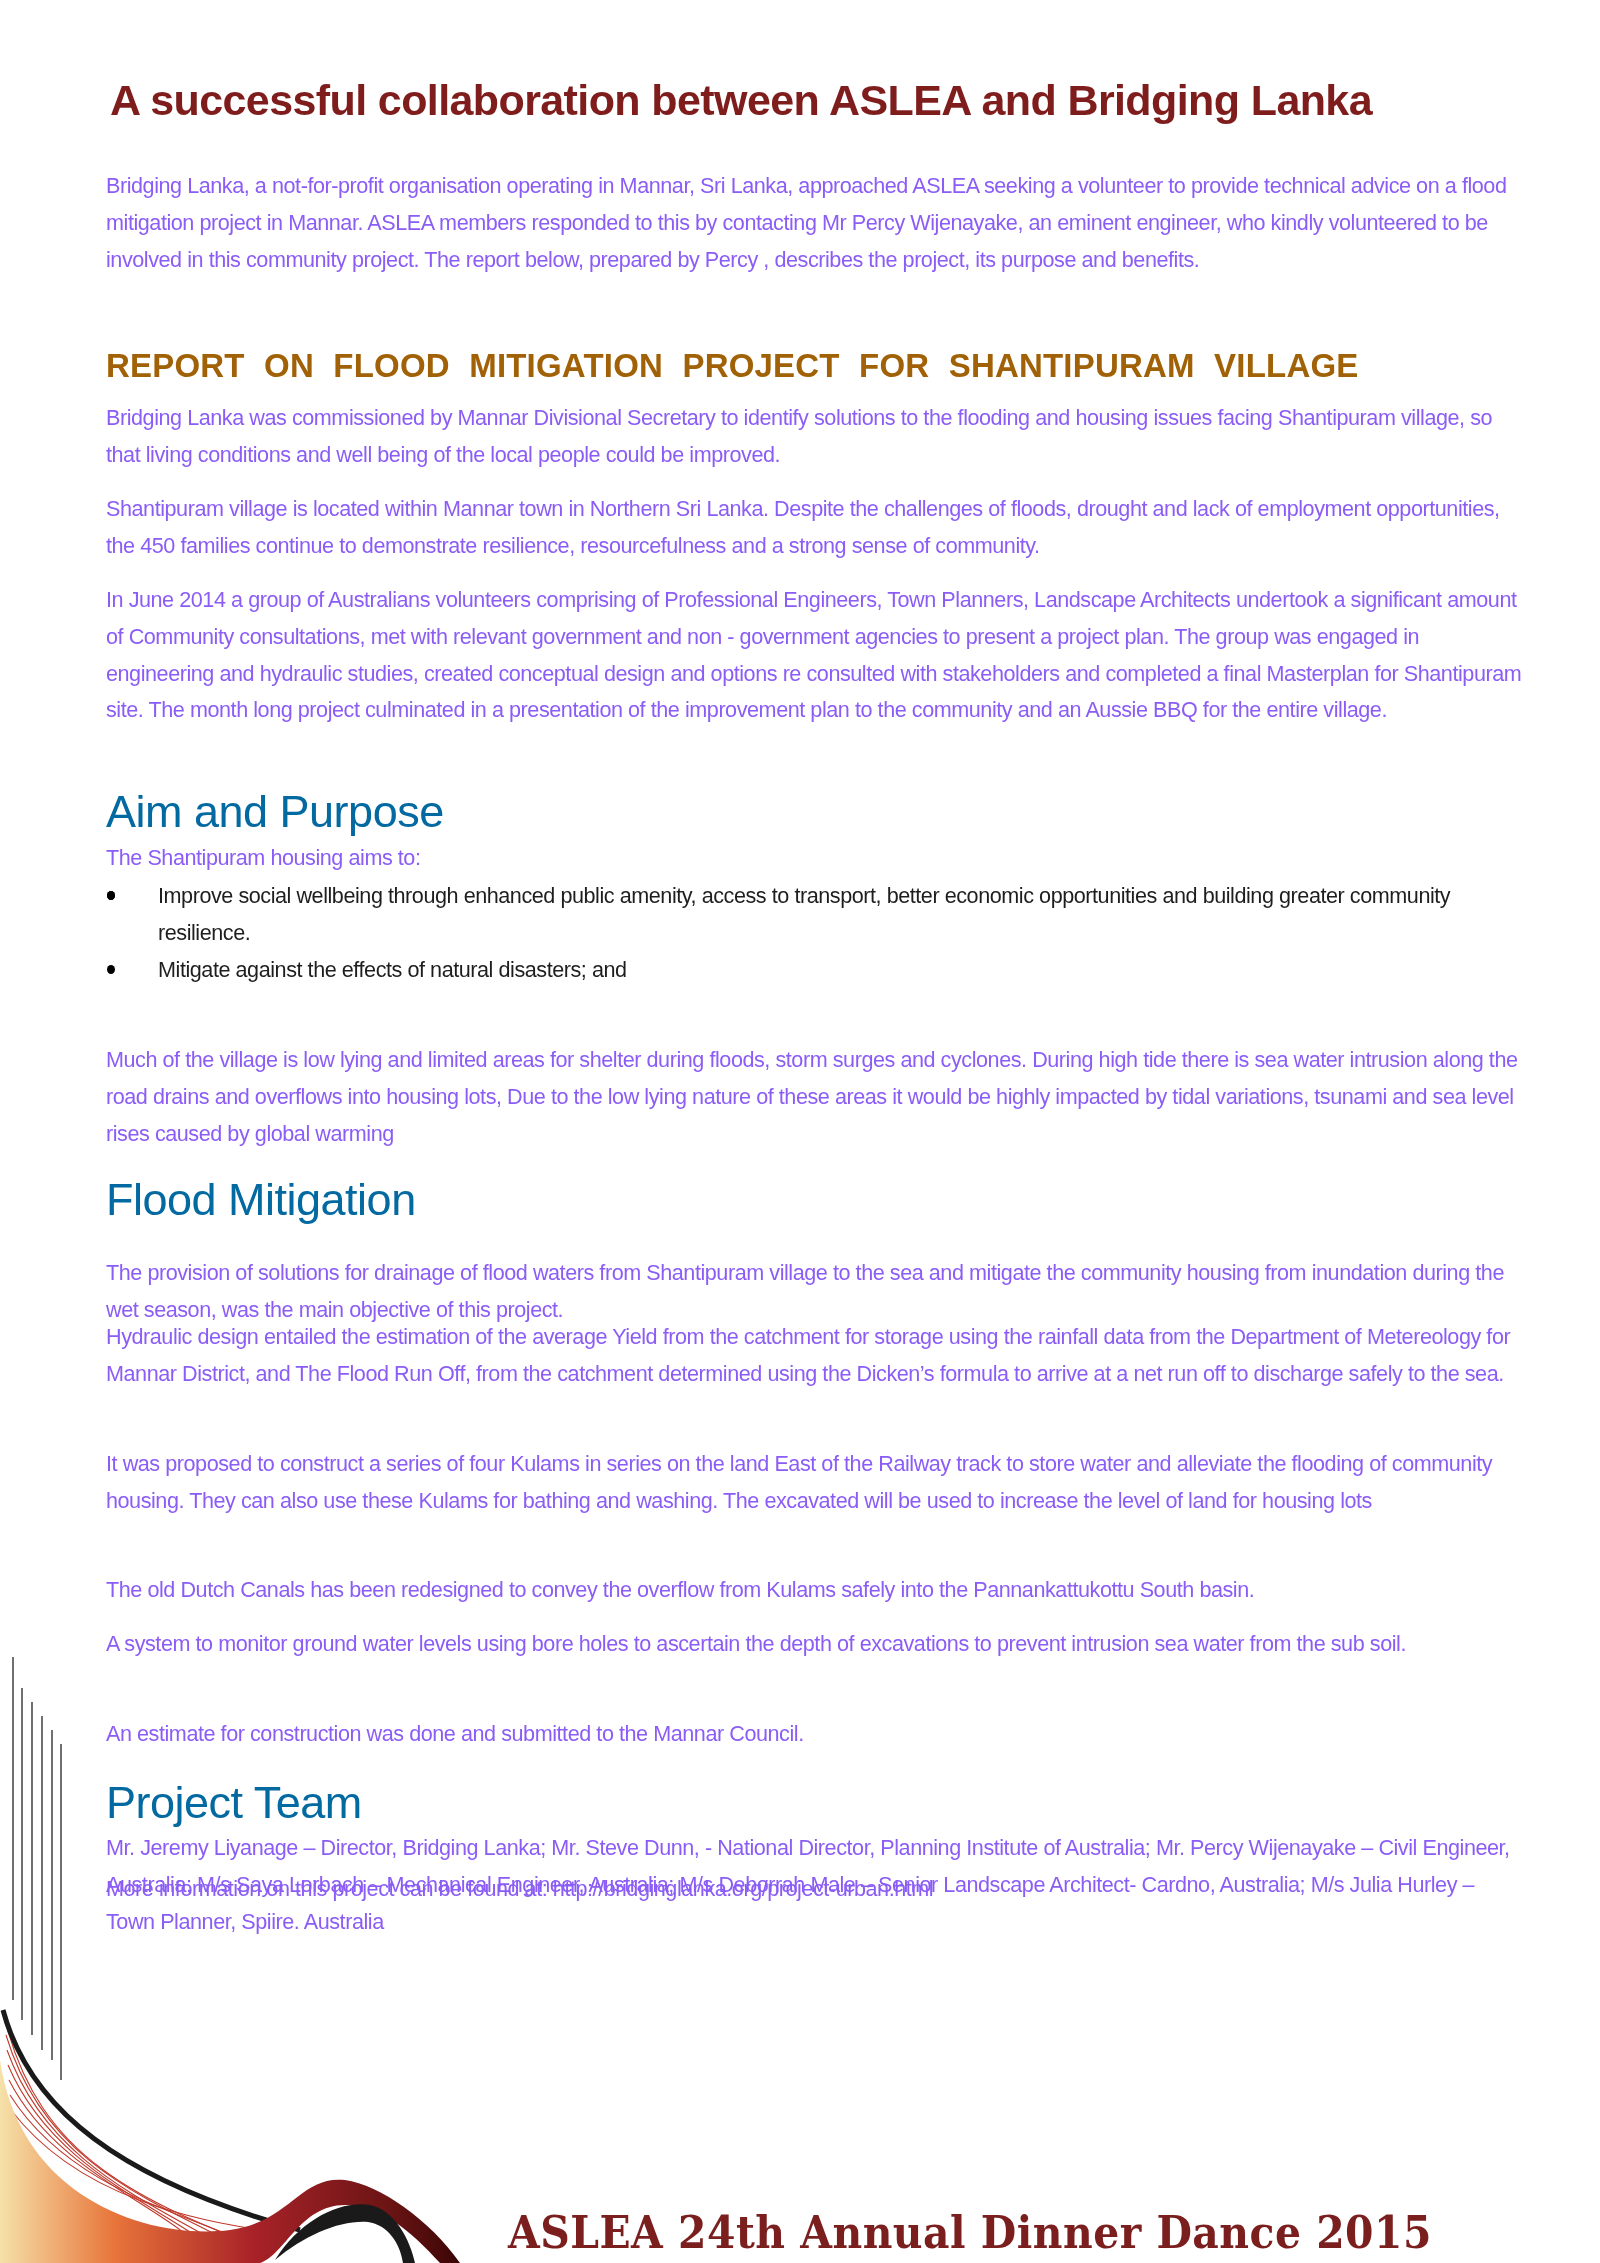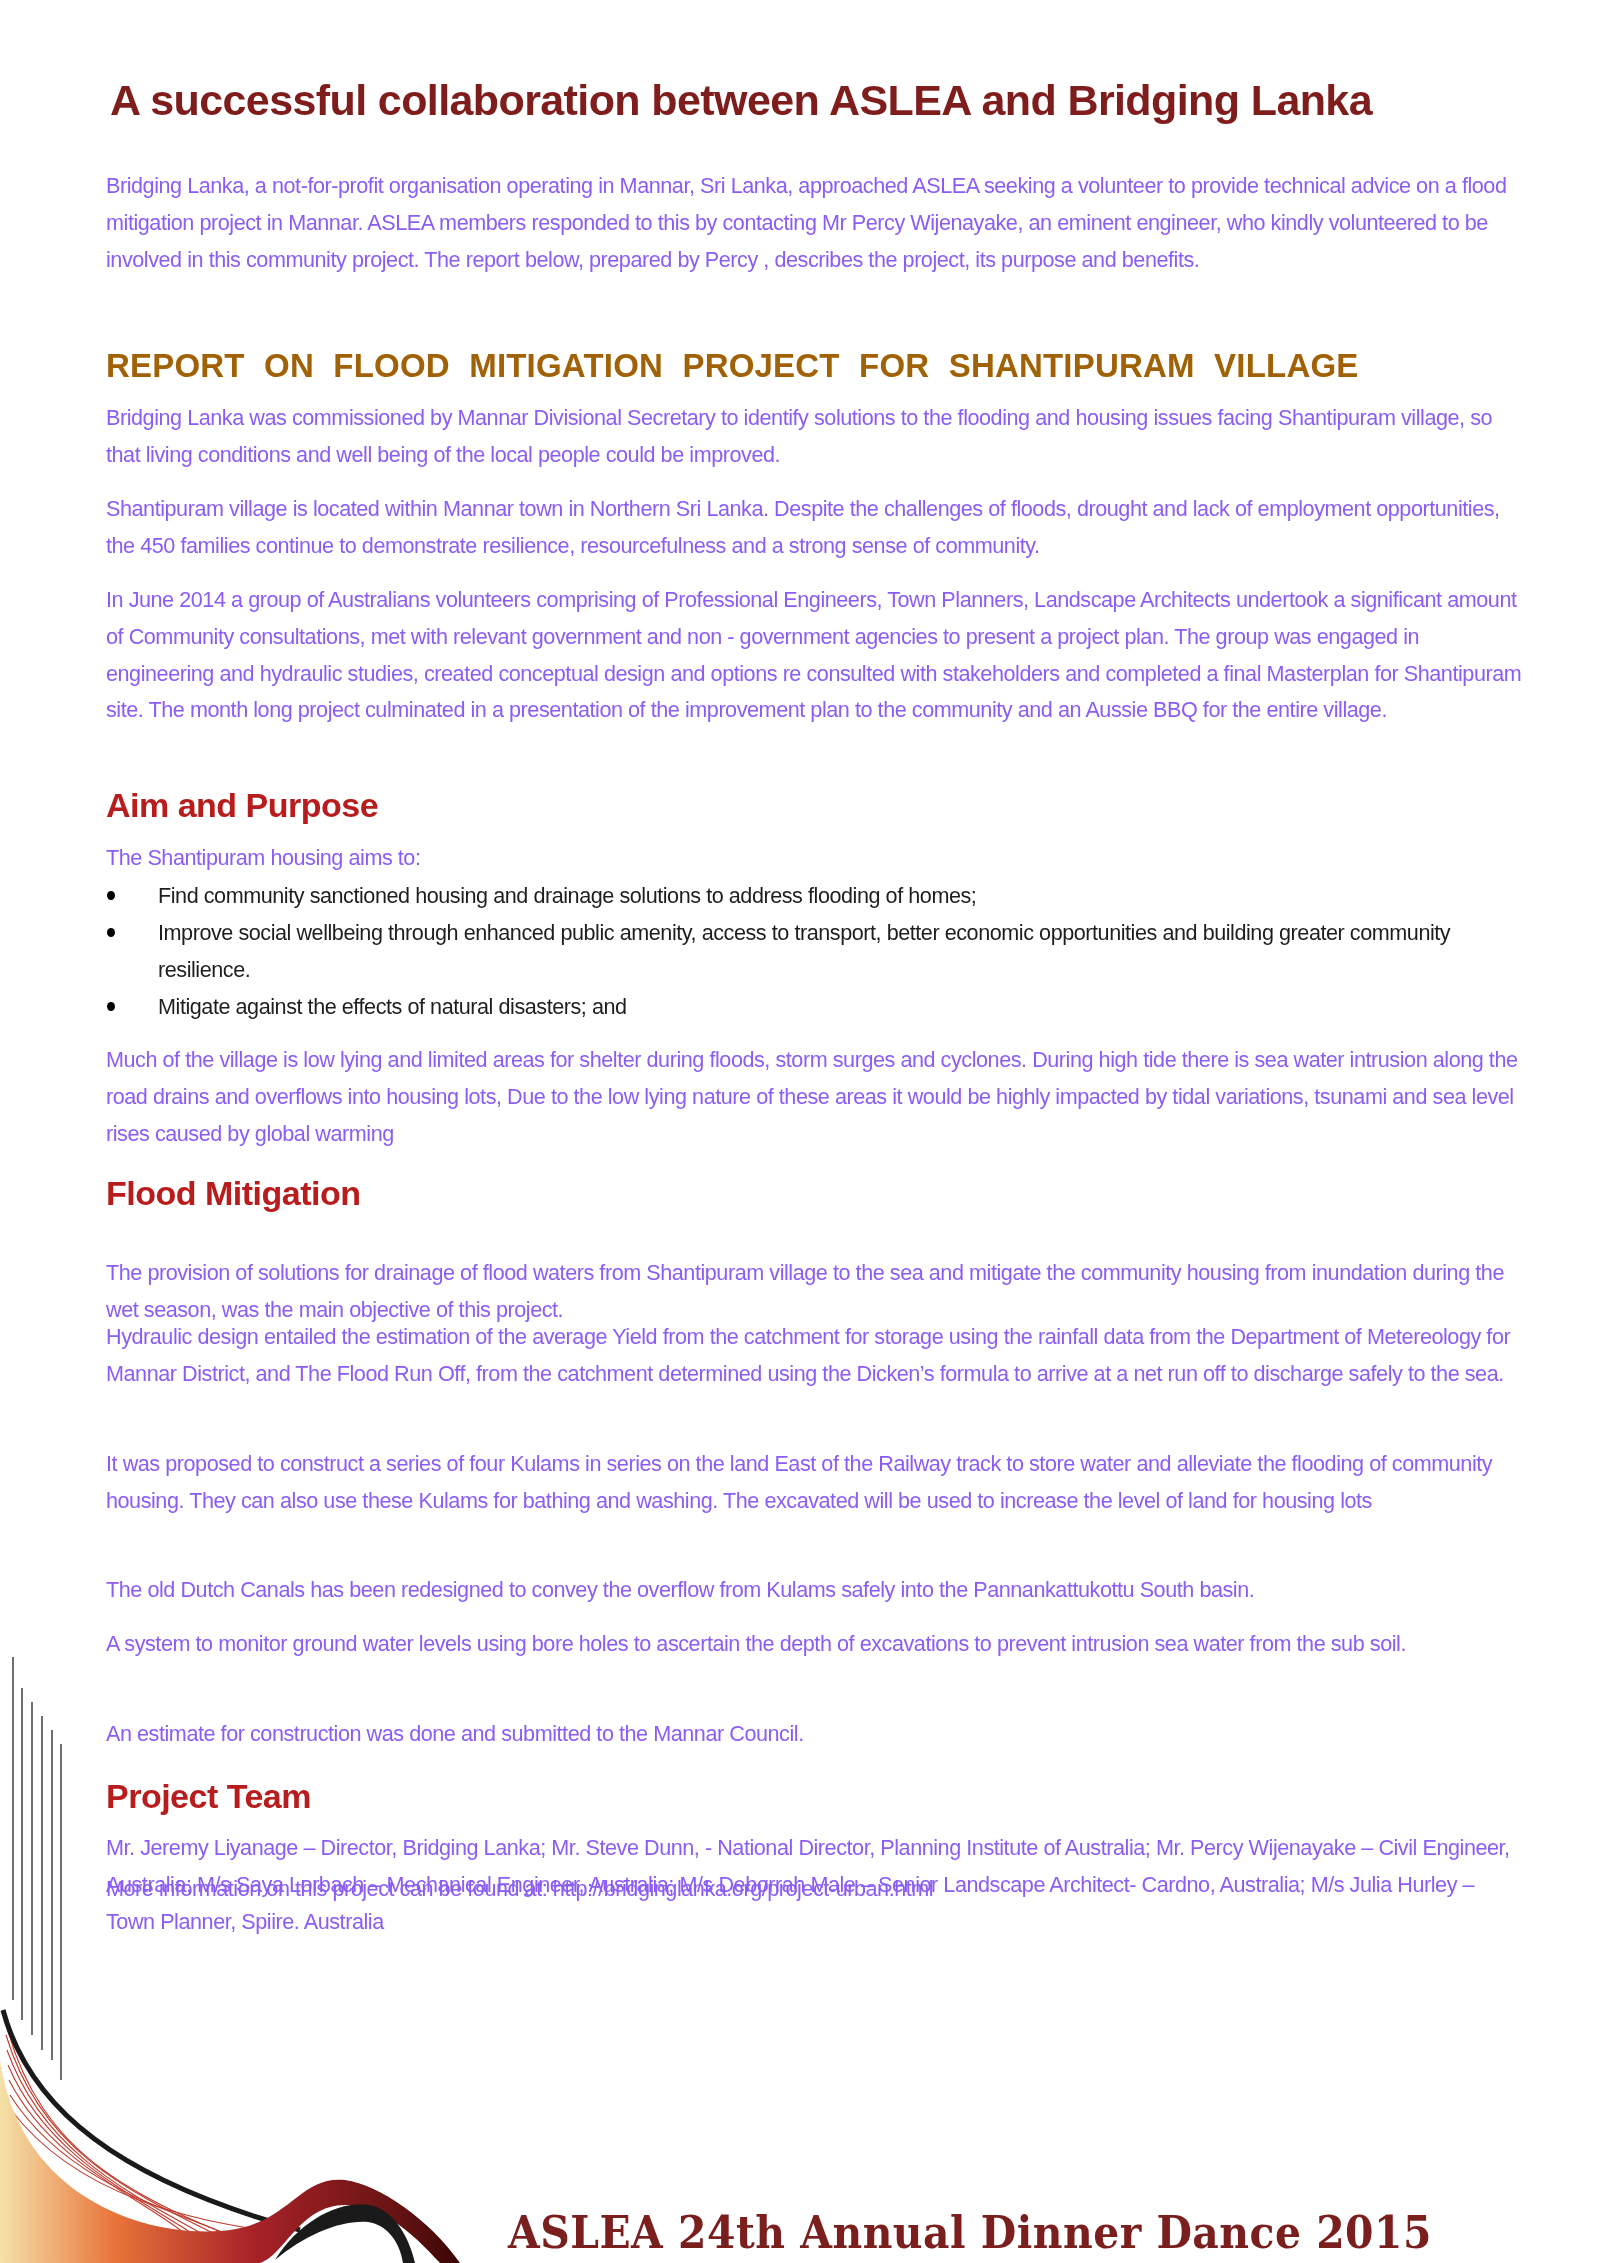--- a/index.html
+++ b/index.html
@@ -5,22 +5,22 @@
   html, body { margin: 0; padding: 0; background: #ffffff; }
   body { width: 1600px; height: 2263px; position: relative; overflow: hidden;
          font-family: "Liberation Sans", "DejaVu Sans", sans-serif; color: #1a1a1a; }
   .page { position: absolute; left: 106px; top: 0; width: 1420px; }
   .title { position: absolute; top: 72px; left: 0; margin: 4px; font-size: 43px; font-weight: bold;
            letter-spacing: -0.6px; color: #7f1d1d; white-space: nowrap; }
   .p { position: absolute; left: 0; width: 1420px; margin: 0; font-size: 21.6px; line-height: 36.8px;
        letter-spacing: -0.45px; color: #8b5cf6; }
   .report-heading { position: absolute; left: 0; top: 347px; margin: 0; font-size: 33px; font-weight: bold;
                     letter-spacing: 0.2px; word-spacing: 10px; color: #a16207; white-space: nowrap; }
-  .section-heading { position: absolute; left: 0; margin: 0; font-size: 34px; font-weight: bold;
-                     letter-spacing: -0.5px; color: #b91c1c; white-space: nowrap; }
+  .section-heading { position: absolute; left: 0; margin: 0; font-size: 45px; font-weight: normal;
+                     letter-spacing: -0.5px; color: #0369a1; white-space: nowrap; }
   ul.bullets { position: absolute; left: 0; top: 834px; margin: 0; padding: 0; list-style: none; width: 1420px; }
   ul.bullets li { position: relative; padding-left: 52px; font-size: 21.6px; line-height: 37px;
                   letter-spacing: -0.45px; color: #1e1e1e; }
   ul.bullets li .dot { position: absolute; left: 1px; top: 14px; width: 8px; height: 9px; border-radius: 50%; background: #000; }
   .deco { position: absolute; left: 0; top: 1640px; width: 1000px; height: 623px; }
   .footer-title { position: absolute; left: 508px; top: 2207px; margin: 0; font-family: "DejaVu Serif", "Liberation Serif", serif;
                   font-weight: bold; font-size: 44px; letter-spacing: 0.5px; color: #7a1e1e; white-space: nowrap;
                   transform: scaleX(0.93); transform-origin: left center; }
 </style>
 </head>
@@ -32,21 +32,21 @@
   <p class="p" style="top:168px">Bridging Lanka, a not-for-profit organisation operating in Mannar, Sri Lanka, approached ASLEA seeking a volunteer to provide technical advice on a flood mitigation project in Mannar.  ASLEA members responded to this by contacting  Mr Percy Wijenayake, an eminent engineer, who kindly volunteered to be involved in this community project. The report below, prepared by Percy , describes the project, its purpose and benefits.</p>
 
   <h2 class="report-heading">REPORT ON FLOOD MITIGATION PROJECT FOR SHANTIPURAM VILLAGE</h2>
   <p class="p" style="top:400px">Bridging Lanka was commissioned by Mannar Divisional Secretary to identify solutions to the flooding and housing issues facing Shantipuram village, so that living conditions and well being of the local people could be improved.</p>
   <p class="p" style="top:491px">Shantipuram village is located within Mannar town in Northern Sri Lanka. Despite the challenges of floods, drought and lack of employment opportunities, the 450 families continue to demonstrate resilience, resourcefulness and a strong sense of community.</p>
   <p class="p" style="top:582px">In June 2014 a group of Australians volunteers comprising of Professional Engineers, Town Planners, Landscape Architects undertook a significant amount of Community consultations, met with relevant government and non - government agencies to present a project plan. The group was engaged in engineering and hydraulic studies, created conceptual design and options re consulted with stakeholders and completed a final Masterplan for Shantipuram site. The month long project culminated in a presentation of the improvement plan to the community and an Aussie BBQ for the entire village.</p>
 
   <h2 class="section-heading" style="top:786px">Aim and Purpose</h2>
   <p class="p" style="top:838px;top:840px">The Shantipuram housing aims to:</p>
   <ul class="bullets" style="top:877px">
-    <li><span class="dot"></span><span>Find community sanctioned housing and drainage solutions to address flooding of  homes;</span></li>
+    <li><span class="dot"></span></li>
     <li><span class="dot"></span><span>Improve social wellbeing through enhanced public amenity, access to transport, better economic opportunities and building greater community resilience.</span></li>
     <li><span class="dot"></span><span>Mitigate against the effects of natural disasters; and</span></li>
   </ul>
   <p class="p" style="top:1042px">Much of the village is low lying and limited areas for shelter during floods, storm surges and cyclones. During high tide there is sea water intrusion along the road drains and overflows into housing lots, Due to the low lying nature of these areas it would be highly impacted by tidal variations, tsunami and sea level rises caused by global warming</p>
 
   <h2 class="section-heading" style="top:1174px">Flood Mitigation</h2>
   <p class="p" style="top:1255px">The provision of solutions for drainage of flood waters from Shantipuram village to the sea and mitigate the community housing from inundation during the wet season, was the main objective of this project.</p>
   <p class="p" style="top:1319px">Hydraulic design entailed the estimation of the average Yield from the catchment for storage using the rainfall data from the Department of Metereology for Mannar District, and The Flood Run Off, from the catchment  determined using the Dicken’s formula to  arrive at a net run off to discharge safely to the sea.</p>
   <p class="p" style="top:1446px">It was proposed to construct a series of four Kulams in series on the land East of the Railway track to store water and alleviate the flooding of community housing. They can also use these Kulams for bathing and washing. The excavated will be used to increase the level of land  for housing lots</p>
   <p class="p" style="top:1572px">The old Dutch Canals has been redesigned to convey the overflow from Kulams safely into the Pannankattukottu South basin.</p>

